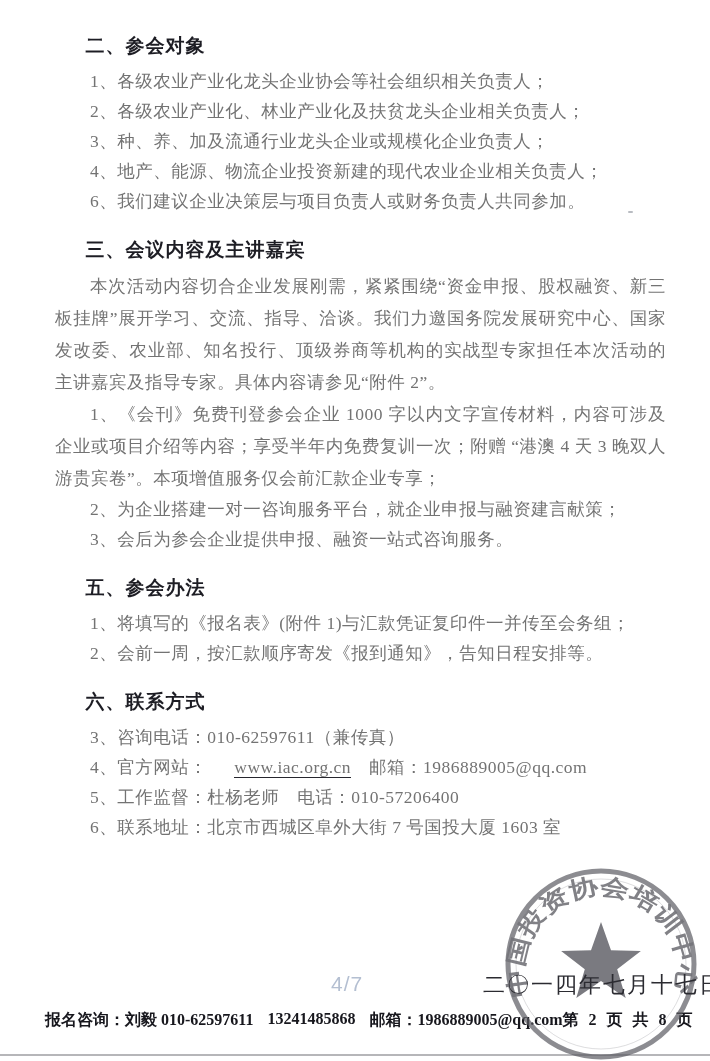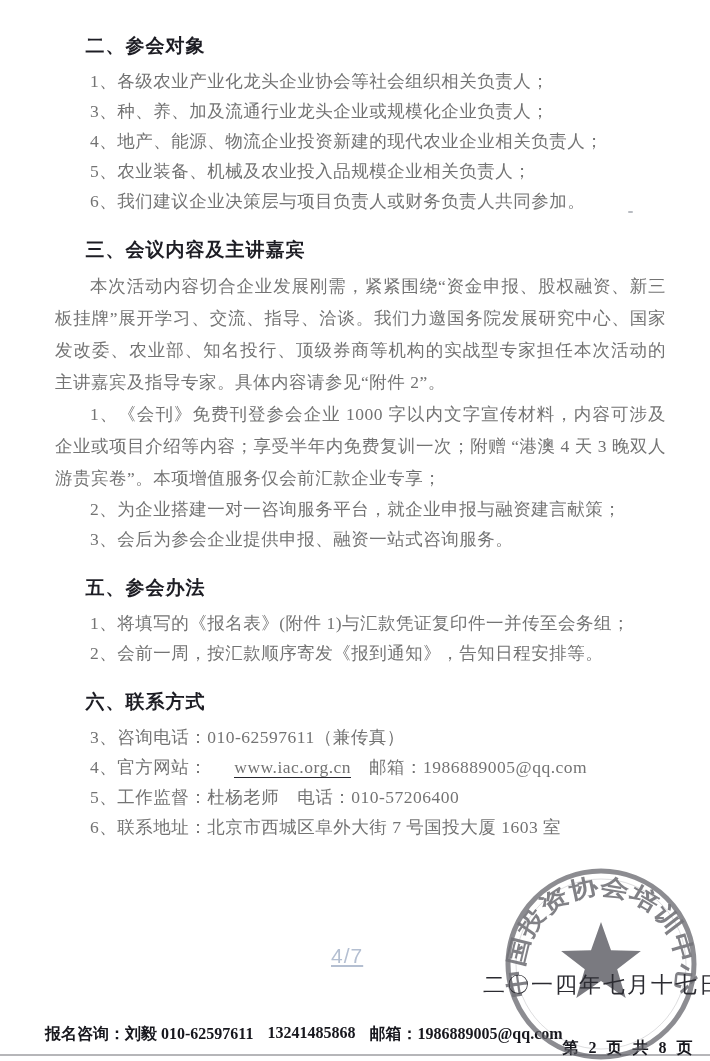--- a/index.html
+++ b/index.html
@@ -24,52 +24,52 @@
   }
   p.para { line-height:32px; text-align:justify; }
   .linkline .doc-link { border-bottom:1.5px solid #26262e;margin-left:27px; }
   
   .doc-date {
     position:absolute; left:483px; top:970px; z-index:4;
     font-size:22px; letter-spacing:2px; white-space:nowrap; color:#2b2b31;
   }
   
   .watermark {
-    position:absolute; left:331px; top:944px; z-index:2;
+    position:absolute; left:331px; top:972px; z-index:2;
     font-family:"Liberation Sans","DejaVu Sans",sans-serif;
-    font-size:21px; color:#a7b4ca; opacity:0.85; letter-spacing:1px;text-decoration:underline;
+    font-size:21px; color:#a7b4ca; opacity:0.85; letter-spacing:1px;
   }
   
   .stamp { position:absolute; left:495px; top:860px; width:212px; height:200px; z-index:3; opacity:0.82; }
   
   .footer {
     position:absolute; left:45px; right:42px; top:1010px; z-index:1;
     display:flex; justify-content:space-between; align-items:center;
     font-weight:700; font-size:16px; color:#17171d; white-space:nowrap;
   }
   .footer .grp { display:flex; gap:14px; }
-  .footer .pginfo { letter-spacing:3px;margin-top:28px; }
+  .footer .pginfo { letter-spacing:3px; }
   .bottom-rule {
     position:absolute; left:0; right:0; top:1054px; height:2px;
     background:#b6b6b9; z-index:0;
   }
   .speck { position:absolute; left:628px; top:211px; width:5px; height:2px; background:#b9bcc2; border-radius:2px; z-index:0; }
 </style>
 </head>
 <body>
 
 <div class="page">
 
   <div class="content">
 
     <h2 class="sec first">二、参会对象</h2>
     <p class="line">1、各级农业产业化龙头企业协会等社会组织相关负责人；</p>
+    <p class="line">2、各级农业产业化、林业产业化及扶贫龙头企业相关负责人；</p>
     <p class="line">3、种、养、加及流通行业龙头企业或规模化企业负责人；</p>
     <p class="line">4、地产、能源、物流企业投资新建的现代农业企业相关负责人；</p>
-    <p class="line">5、农业装备、机械及农业投入品规模企业相关负责人；</p>
     <p class="line">6、我们建议企业决策层与项目负责人或财务负责人共同参加。</p>
 
     <h2 class="sec">三、会议内容及主讲嘉宾</h2>
     <p class="line para">本次活动内容切合企业发展刚需，紧紧围绕“资金申报、股权融资、新三板挂牌”展开学习、交流、指导、洽谈。我们力邀国务院发展研究中心、国家发改委、农业部、知名投行、顶级券商等机构的实战型专家担任本次活动的主讲嘉宾及指导专家。具体内容请参见“附件 2”。</p>
 
     <p class="line para">1、《会刊》免费刊登参会企业 1000 字以内文字宣传材料，内容可涉及企业或项目介绍等内容；享受半年内免费复训一次；附赠 “港澳 4 天 3 晚双人游贵宾卷”。本项增值服务仅会前汇款企业专享；</p>
     <p class="line">2、为企业搭建一对一咨询服务平台，就企业申报与融资建言献策；</p>
     <p class="line">3、会后为参会企业提供申报、融资一站式咨询服务。</p>
 
     <h2 class="sec">五、参会办法</h2>

